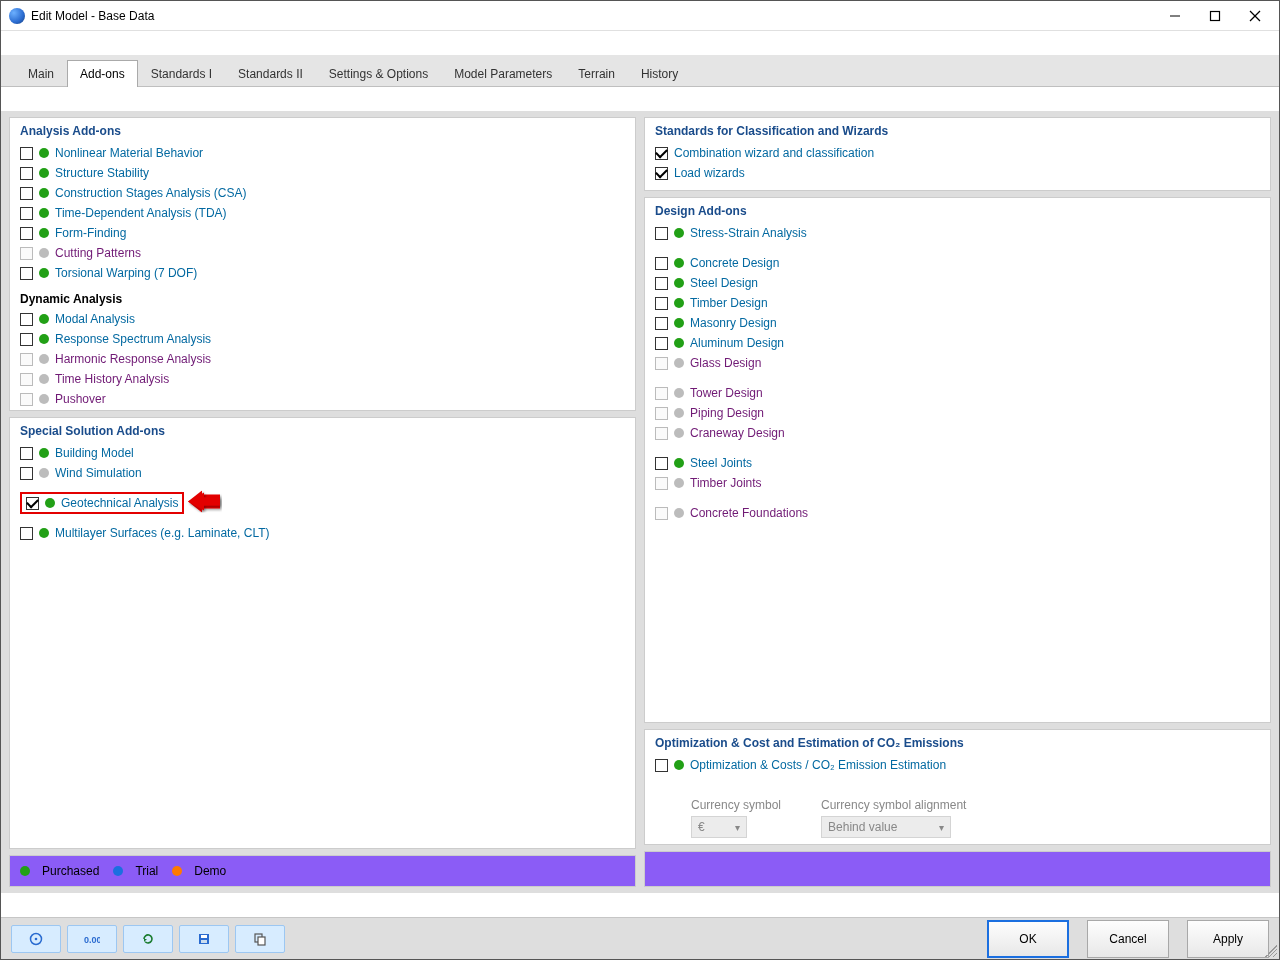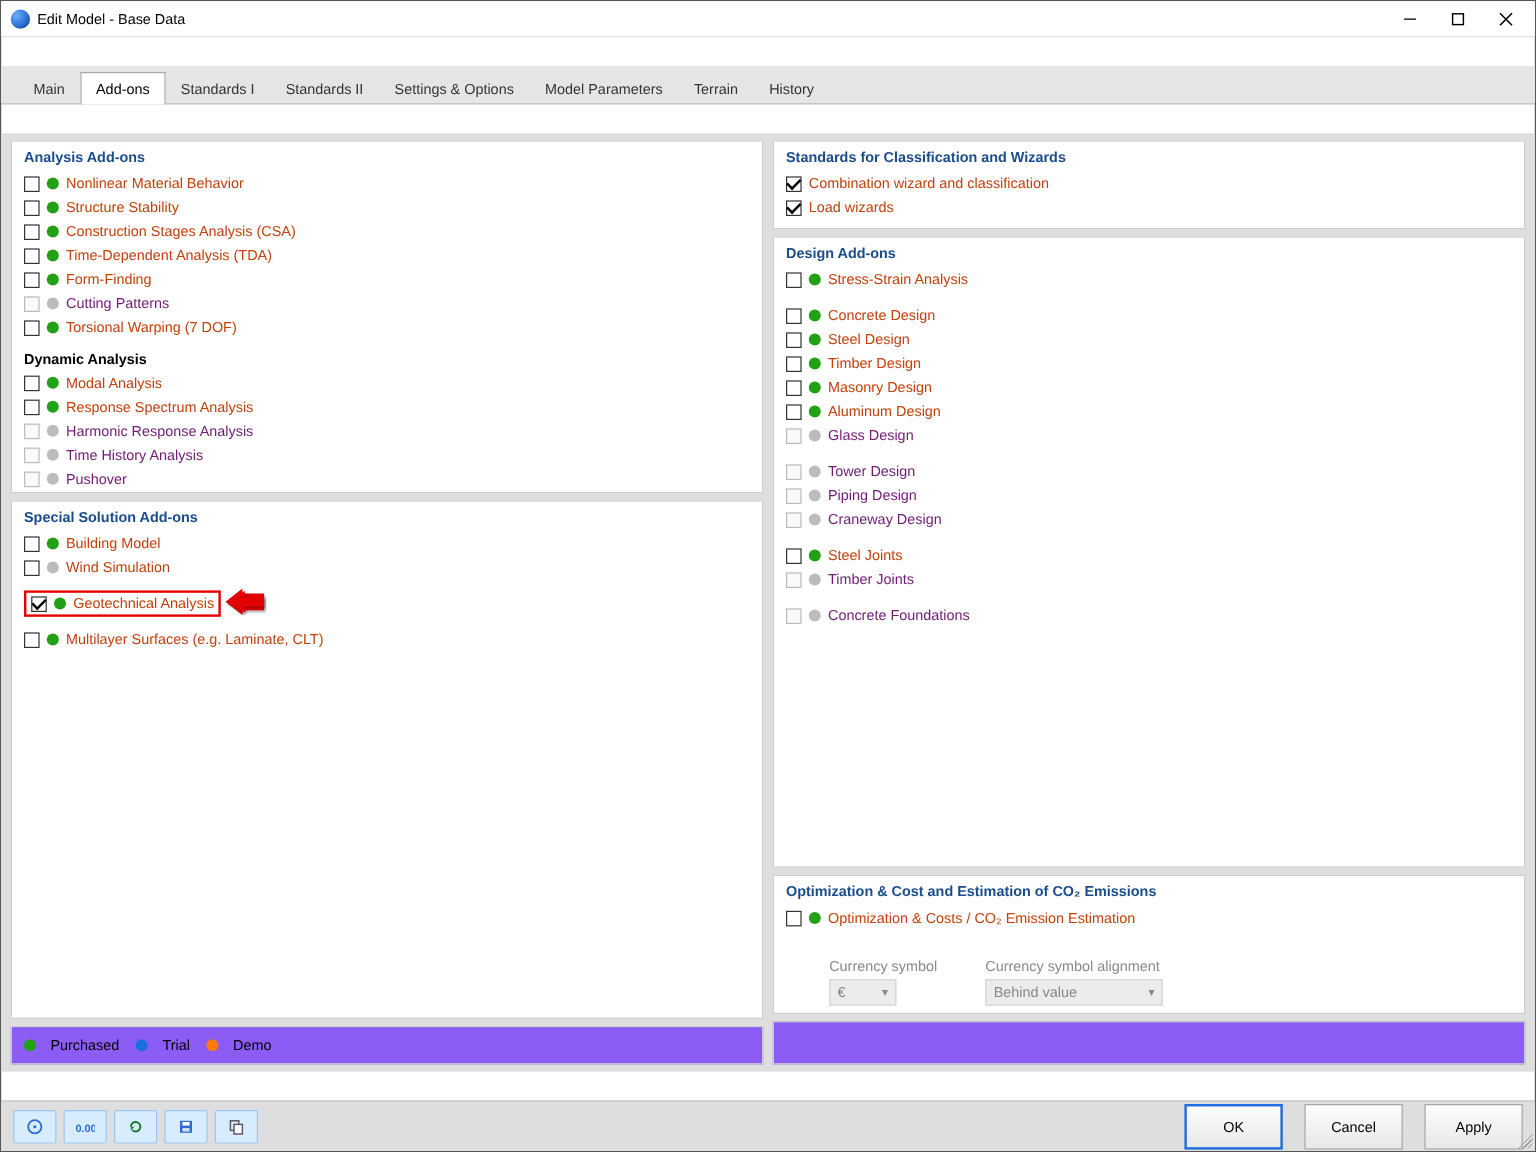--- a/index.html
+++ b/index.html
@@ -127,21 +127,21 @@
   }
   .dot {
     width: 10px; height: 10px; border-radius: 50%;
     margin-right: 6px;
     flex: 0 0 auto;
   }
   .dot.green { background: #22a016; }
   .dot.blue { background: #1b6fe0; }
   .dot.orange { background: #ff7a00; }
   .dot.grey { background: #bcbcbc; }
-  .lbl { font-size: 12px; color: #c2410c; }
+  .lbl { font-size: 12px; color: #0369a1; }
   .lbl.disabled { color: #701a75; }
 
   .highlight-box {
     border: 2px solid #e30000;
     padding: 2px 4px;
     display: inline-flex;
     align-items: center;
     position: relative;
   }
   .arrow {
@@ -165,37 +165,37 @@
   .optim-sub { display:flex; gap: 40px; margin-left: 36px; margin-top:24px; }
   .optim-col { display:flex; flex-direction:column; gap:4px; }
   .field-label { color:#888; font-size:12px; }
   .select {
     height: 22px;
     border: 1px solid #d4d4d4;
     background: #ececec;
     display: flex; align-items:center; justify-content:space-between;
     padding: 0 6px;
     color: #888;
-    width: 148px;
+    width: 130px;
     cursor: default;
   }
   .select .chev { font-size:10px; color:#888; }
   .select.narrow { width: 56px; }
 
   .footer {
     height: 42px;
     background: #dedede;
     border-top: 1px solid #c6c6c6;
     display:flex;
     align-items:center;
     padding: 0 10px;
     gap: 6px;
   }
   .tool-btn {
-    width: 36px; height: 28px;
+    width: 50px; height: 28px;
     background: #d7ecff;
     border: 1px solid #9cc7f2;
     display:flex; align-items:center; justify-content:center;
     cursor:pointer;
     border-radius:2px;
   }
   .footer .spacer { flex:1; }
   .btn {
     min-width: 82px; height: 38px;
     border: 1px solid #a8a8a8;

